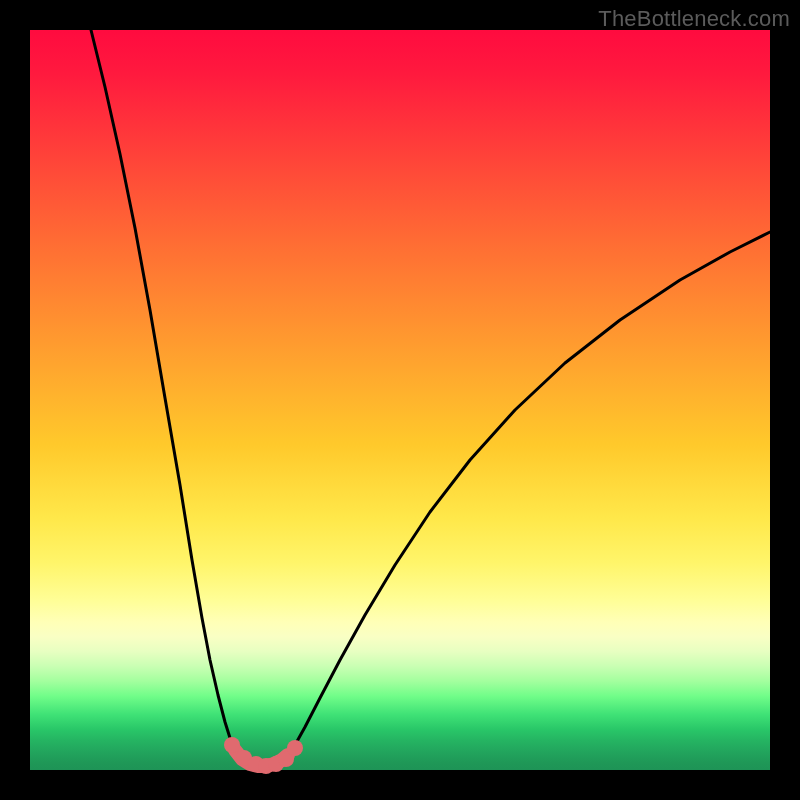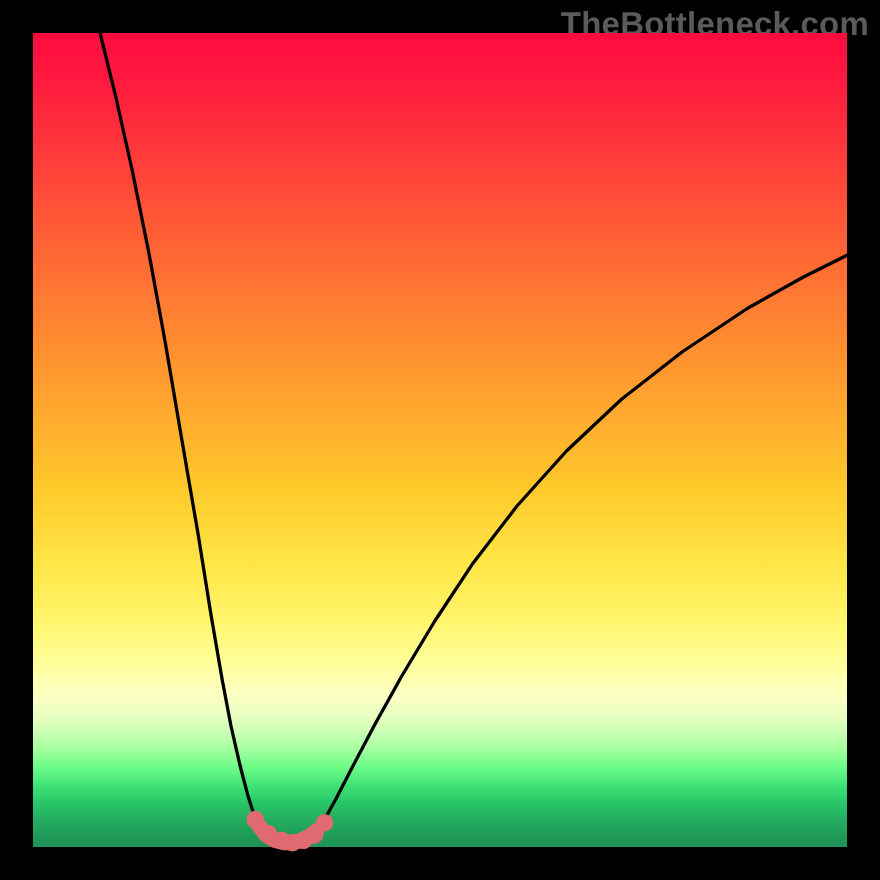--- a/index.html
+++ b/index.html
@@ -56,23 +56,23 @@
     top: 0;
     width: 740px;
     height: 740px;
     overflow: visible;
   }
   .watermark {
     position: absolute;
     top: 6px;
     right: 10px;
     color: #5b5b5b;
-    font-size: 30px;
+    font-size: 22px;
     letter-spacing: 0.2px;
-    font-weight: 700;
+    font-weight: 400;
     user-select: none;
   }
 </style>
 </head>
 <body>
 
 <div class="watermark">TheBottleneck.com</div>
 
 <div class="frame">
   <div class="plot-bg"></div>

